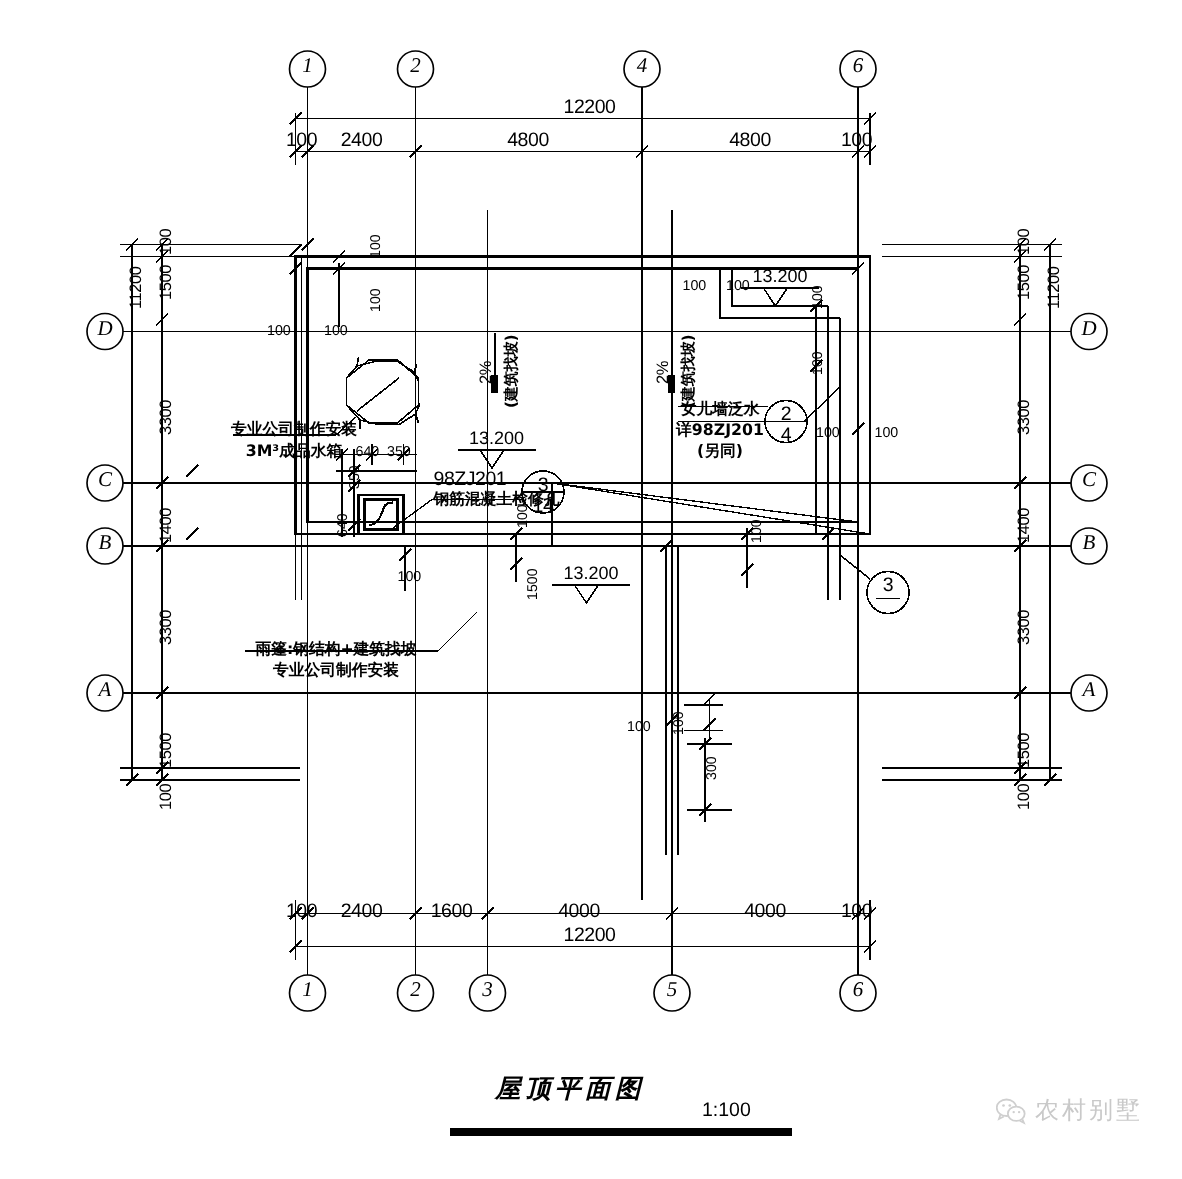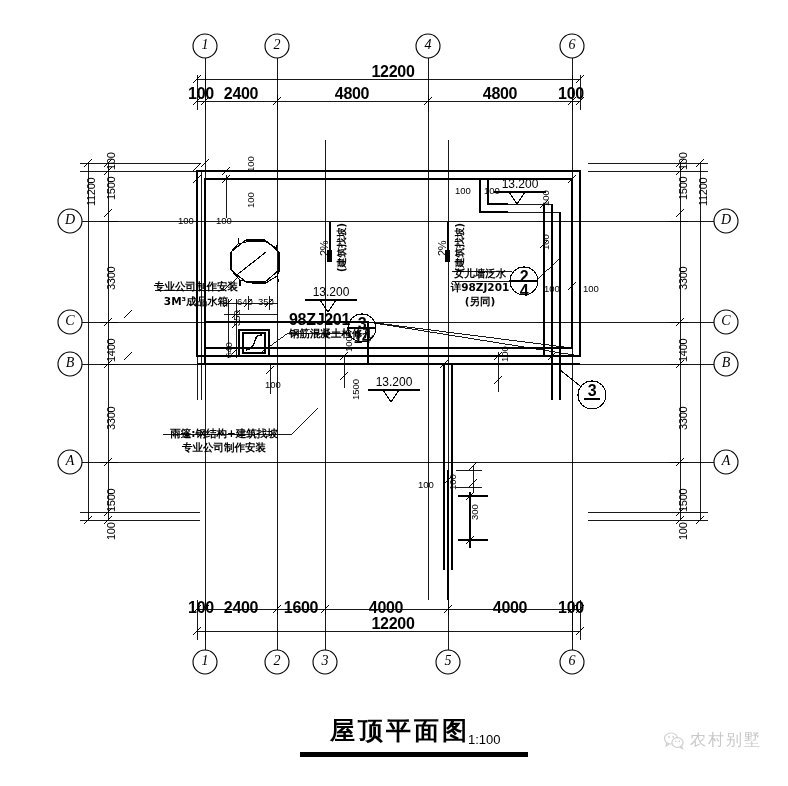--- a/index.html
+++ b/index.html
@@ -27,23 +27,22 @@
     height: 786px;
   }
   .lbl {
     position: absolute;
     color: #000;
     white-space: nowrap;
     font-family: "Liberation Sans", "DejaVu Sans", sans-serif;
     line-height: 1;
   }
   .dim {
-    font-size: 16px;
+    font-size: 13px;
     letter-spacing: -0.3px;
-    font-weight: bold;
   }
   .dim-v {
     font-size: 11px;
     letter-spacing: -0.3px;
     transform-origin: 0 0;
     transform: rotate(-90deg);
   }
   .tiny {
     font-size: 9.5px;
   }
@@ -66,24 +65,25 @@
   }
   .grid-id {
     font-size: 14px;
     font-family: "Liberation Serif", serif;
     font-style: italic;
   }
   .elev {
     font-size: 12px;
   }
   .title-cn {
-    font-size: 25px;
+    font-size: 17px;
     font-family: "DejaVu Sans", sans-serif;
     font-weight: bold;
     letter-spacing: 3px;
+    font-style: italic;
   }
   .title-scale {
     font-size: 13px;
   }
   .wm-text {
     font-size: 16px;
     font-family: "DejaVu Sans", sans-serif;
     color: #c9c9c9;
     letter-spacing: 2px;
   }

